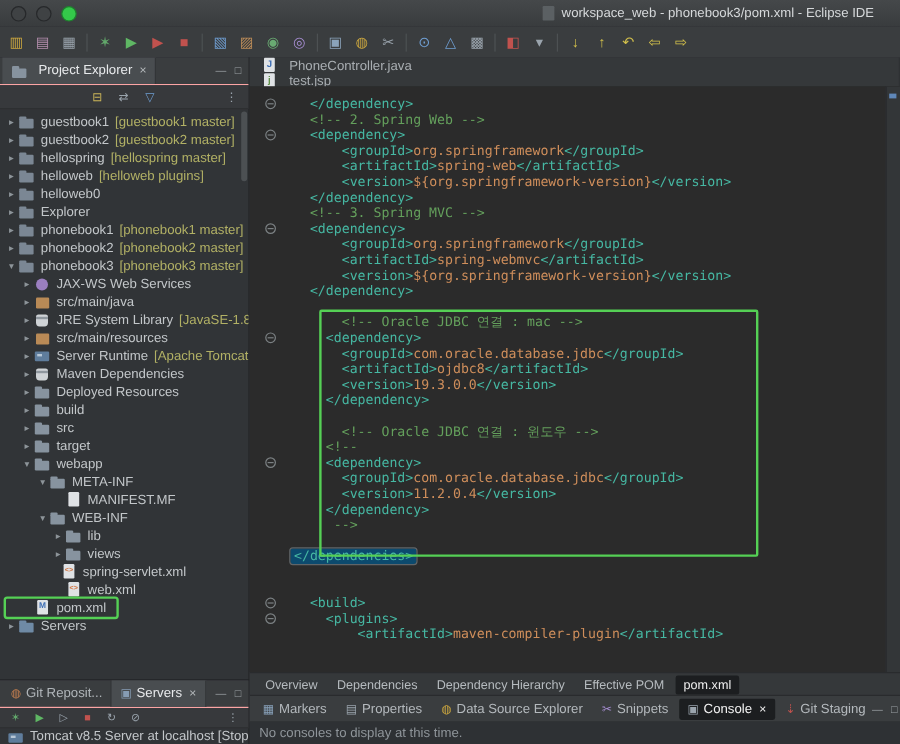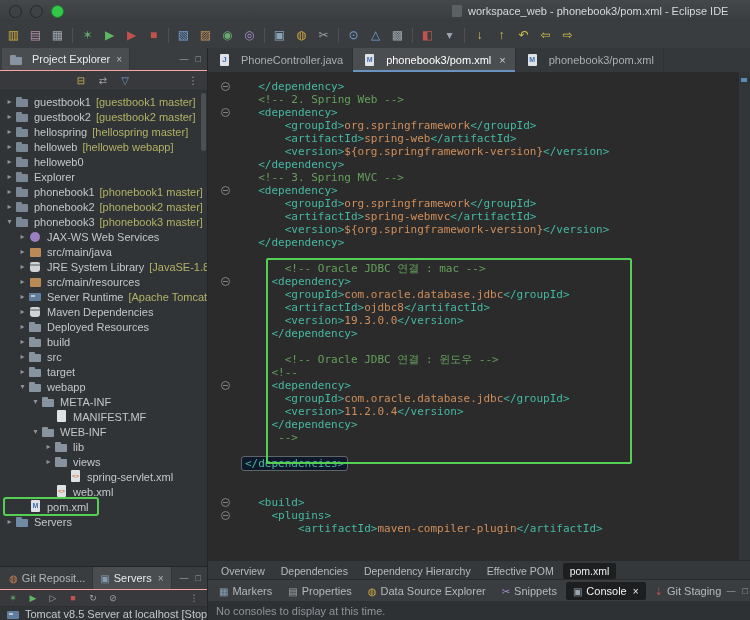--- a/index.html
+++ b/index.html
@@ -76,37 +76,37 @@
   .gs-tabs{display:flex;height:22px;}
   .servers-toolbar{height:16px;display:flex;align-items:center;gap:6px;padding:0 6px;background:#37393c;
     border-bottom:1px solid #2d2f31;flex:none;}
   .servers-toolbar .tbtn{width:14px;height:13px;font-size:9px;}
   .server-row{height:16px;display:flex;align-items:center;font-size:11px;padding-left:6px;
     color:#c3c7ca;white-space:nowrap;overflow:hidden;}
 
   
   .main{position:absolute;left:208px;top:48px;width:542px;height:572px;}
   .etabs{position:absolute;left:0;top:0;width:542px;height:24px;background:#35383a;
-    border-bottom:1px solid #292b2d;display:flex;overflow:hidden;}
+    border-bottom:1px solid #292b2d;display:flex;overflow:hidden;flex-direction:column;}
   .etab{height:24px;display:flex;align-items:center;gap:5px;padding:0 9px;font-size:11px;
     color:#a9aeb2;border-right:1px solid #2e3133;white-space:nowrap;}
   .etab.active{background:#4a4e51;color:#ffffff;box-shadow:inset 0 -2px 0 #6a93bf;}
   .etab .x{font-size:11px;color:#cdd0d2;margin-left:3px;}
 
   .editor{position:absolute;left:0;top:24px;width:542px;height:488px;background:#2b2b2b;overflow:hidden;}
   .code{position:absolute;left:0;top:8px;right:11px;}
   .cline{height:13px;display:flex;align-items:center;}
   .gut{width:34px;flex:none;display:flex;justify-content:center;}
   .fold{width:9px;height:9px;border:1px solid #7b8083;border-radius:50%;position:relative;box-sizing:border-box;}
   .fold::after{content:"";position:absolute;left:1px;right:1px;top:3px;height:1px;background:#7b8083;}
   .ctext{white-space:pre;font-family:"DejaVu Sans Mono",monospace;font-size:11px;padding-left:3px;}
   .tk-t{color:var(--xml-tag);}
   .tk-x{color:var(--xml-text);}
   .tk-c{color:var(--xml-comment);}
-  .selbox{background:#0f172a;outline:1px solid #606568;border-radius:2px;padding:0 3px;}
+  .selbox{background:#0c4a6e;outline:1px solid #606568;border-radius:2px;padding:0 3px;}
   .anno-editor{position:absolute;left:58px;top:186px;width:362px;height:202px;
     border:2px solid var(--annotation-green);border-radius:2px;pointer-events:none;}
   .ruler{position:absolute;right:0;top:0;width:11px;height:488px;background:#333638;border-left:1px solid #292b2d;}
   .ruler .mark{position:absolute;top:6px;left:2px;width:6px;height:4px;background:#5f87b8;}
 
   .pagetabs{position:absolute;left:0;top:512px;width:542px;height:19px;background:#35383a;
     border-top:1px solid #292b2d;display:flex;align-items:center;padding-left:6px;gap:2px;}
   .ptab{padding:2px 7px;font-size:10.5px;color:#b6bbbf;white-space:nowrap;}
   .ptab.active{background:#1c1e20;color:#f0f0f0;border-radius:2px;}
 
@@ -206,21 +206,21 @@
         <div class="trow" style="padding-left: 4px;">
           <span class="arr">▸</span>
           <span class="ti project"></span>
           <span class="lbl">hellospring</span>
           <span class="dec">[hellospring master]</span>
         </div>
         <div class="trow" style="padding-left: 4px;">
           <span class="arr">▸</span>
           <span class="ti project"></span>
           <span class="lbl">helloweb</span>
-          <span class="dec">[helloweb webapp]</span>
+          <span class="dec">[helloweb plugins]</span>
         </div>
         <div class="trow" style="padding-left: 4px;">
           <span class="arr">▸</span>
           <span class="ti project"></span>
           <span class="lbl">helloweb0</span>
         </div>
         <div class="trow" style="padding-left: 4px;">
           <span class="arr">▸</span>
           <span class="ti project"></span>
           <span class="lbl">Explorer</span>
@@ -318,21 +318,21 @@
         <div class="trow" style="padding-left: 43px;">
           <span class="arr">▸</span>
           <span class="ti folder"></span>
           <span class="lbl">lib</span>
         </div>
         <div class="trow" style="padding-left: 43px;">
           <span class="arr">▸</span>
           <span class="ti folder"></span>
           <span class="lbl">views</span>
         </div>
-        <div class="trow" style="padding-left: 57px;">
+        <div class="trow" style="padding-left: 39px;">
           <span class="arr"></span>
           <span class="ti xml"></span>
           <span class="lbl">spring-servlet.xml</span>
         </div>
         <div class="trow" style="padding-left: 43px;">
           <span class="arr"></span>
           <span class="ti xml"></span>
           <span class="lbl">web.xml</span>
         </div>
         <div class="trow hl" style="padding-left: 17px;">
@@ -380,20 +380,24 @@
       <span>Tomcat v8.5 Server at localhost [Stopp</span>
     </div>
   </div>
 
   <div class="main">
     <div class="etabs" id="editor-tabs">
         <div class="etab">
           <span class="ti java"></span>
           <span>PhoneController.java</span>
         </div>
+        <div class="etab">
+          <span class="ti jsp"></span>
+          <span>test.jsp</span>
+        </div>
         <div class="etab active">
           <span class="ti maven"></span>
           <span>phonebook3/pom.xml</span>
           <span class="x">×</span>
         </div>
         <div class="etab">
           <span class="ti maven"></span>
           <span>phonebook3/pom.xml</span>
         </div>
       </div>

